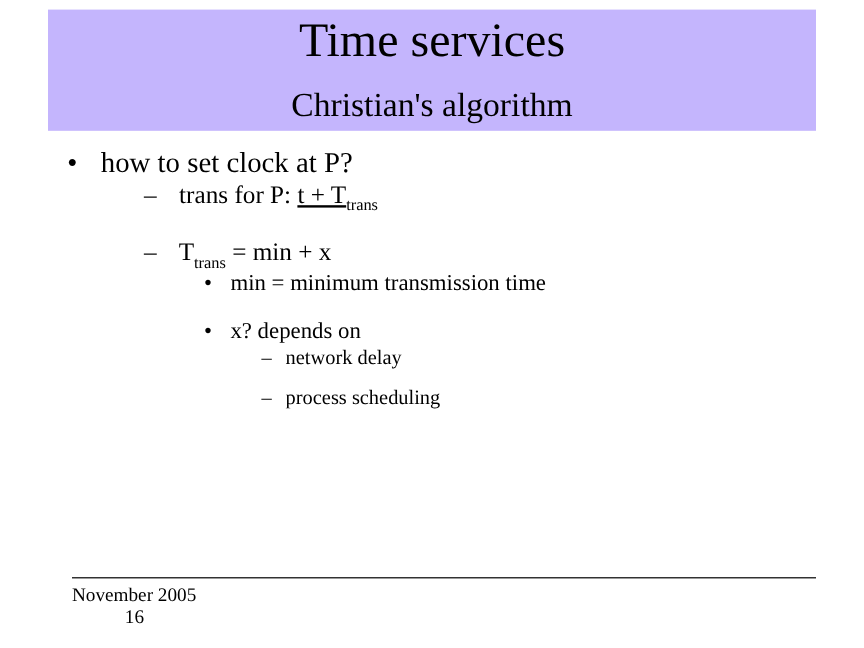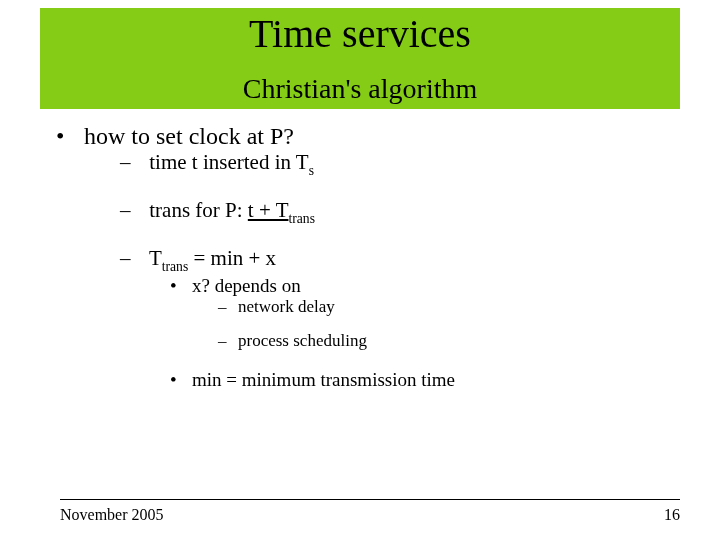--- a/index.html
+++ b/index.html
@@ -6,21 +6,21 @@
   body {
     width: 720px;
     height: 540px;
     background: #fff;
     font-family: "Times New Roman", Times, serif;
     color: #000;
     position: relative;
     overflow: hidden;
   }
   .title-band {
-    background: #84cc16;
+    background: #c4b5fd;
     margin: 8px 40px 0 40px;
     padding: 2px 0 4px 0;
     text-align: center;
   }
   .title-band h1 {
     font-size: 40px;
     font-weight: normal;
   }
   .title-band h2 {
     font-size: 28px;
@@ -70,53 +70,51 @@
     font-size: 16px;
   }
   .footer-rule {
     border-top: 1px solid #000;
     margin-bottom: 6px;
   }
   .footer-row {
     display: flex;
     justify-content: space-between;
     align-items: baseline;
+    flex-direction: column;
   }
   .footer-center { flex: 1; text-align: center; }
   .footer-left { width: 170px; text-align: left; }
   .footer-right { width: 60px; text-align: right; }
 </style>
 </head>
 <body>
 
 <div class="title-band">
   <h1>Time services</h1>
   <h2>Christian's algorithm</h2>
 </div>
 
 <div class="content">
   <ul class="b1">
     <li><span>how to set clock at P?</span>
       <ul class="d1">
         <li>
-          <span>time t inserted in T</span><span class="sub">s</span>
-        </li>
-        <li>
           <span>trans for P: </span><span class="u"><span>t + T</span><span class="sub">trans</span></span>
         </li>
         <li>
           <span>T</span><span class="sub">trans</span><span> = min + x</span>
           <ul class="b2">
+            <li><span>min = minimum transmission time</span></li>
             <li><span>x? depends on</span>
               <ul class="d2">
                 <li><span>network delay</span></li>
                 <li><span>process scheduling</span></li>
               </ul>
             </li>
-            <li><span>min = minimum transmission time</span></li>
           </ul>
         </li>
       </ul>
     </li>
   </ul>
 </div>
 
 <div class="footer">
   <div class="footer-rule"></div>
   <div class="footer-row">

